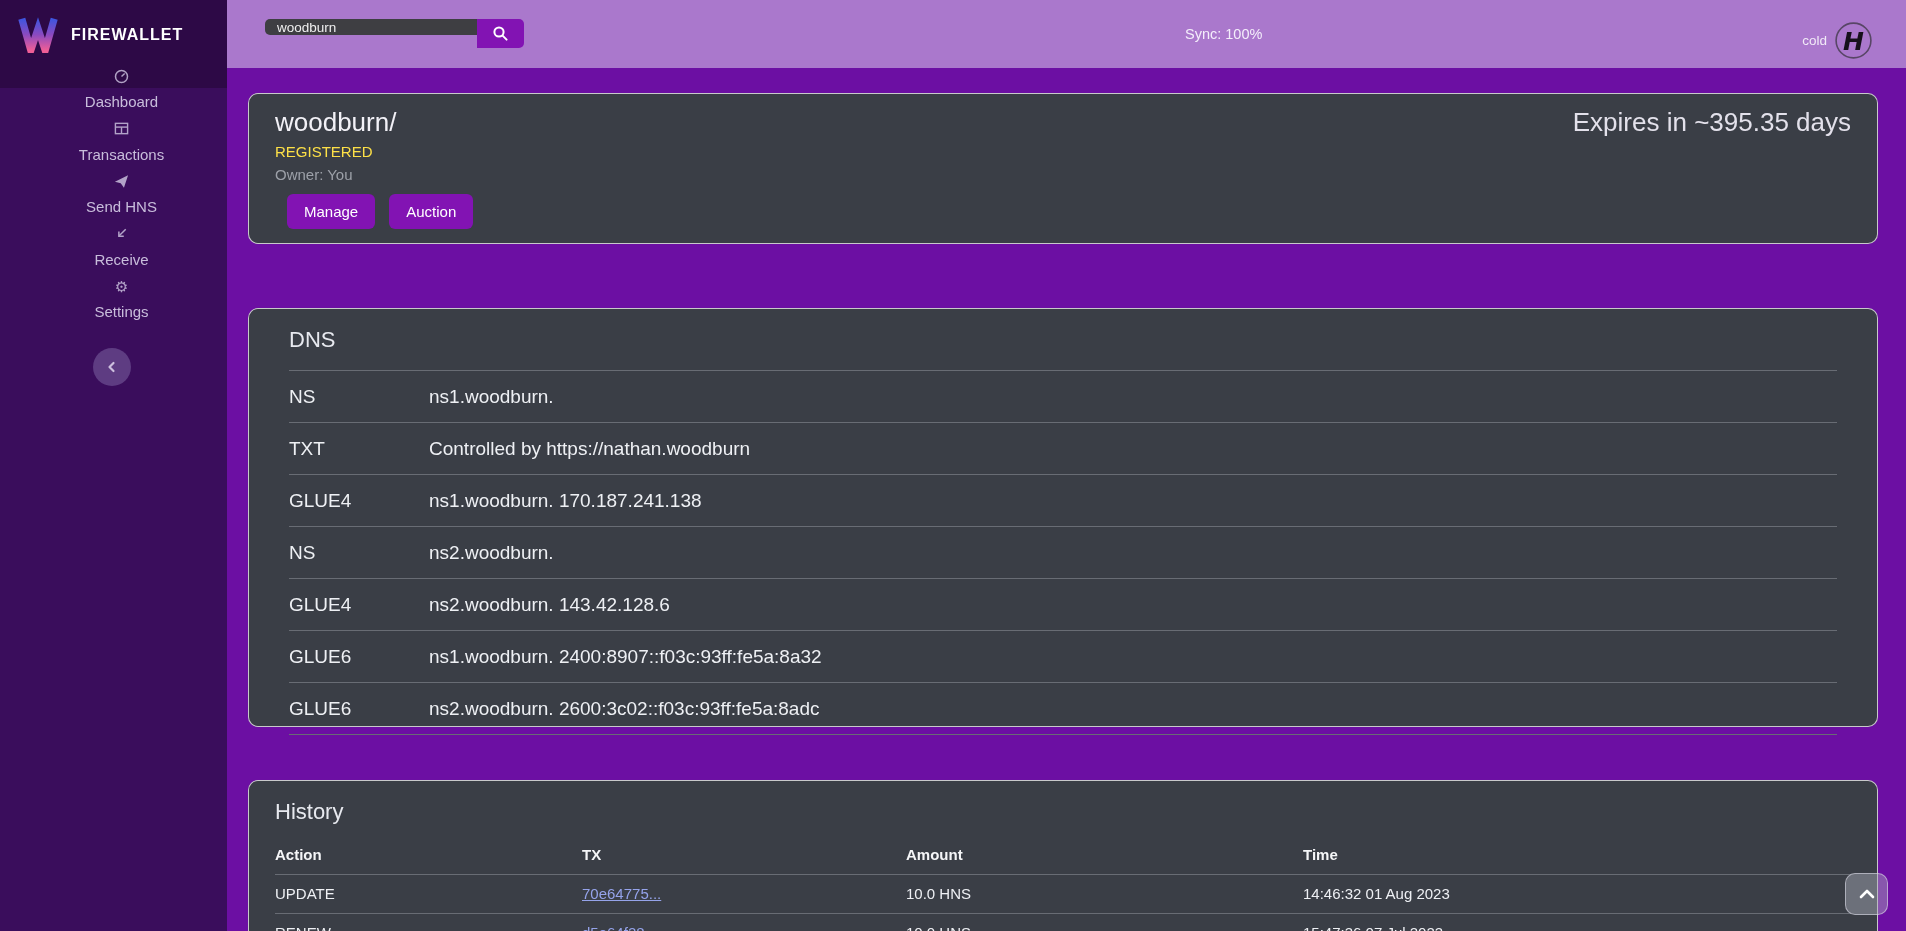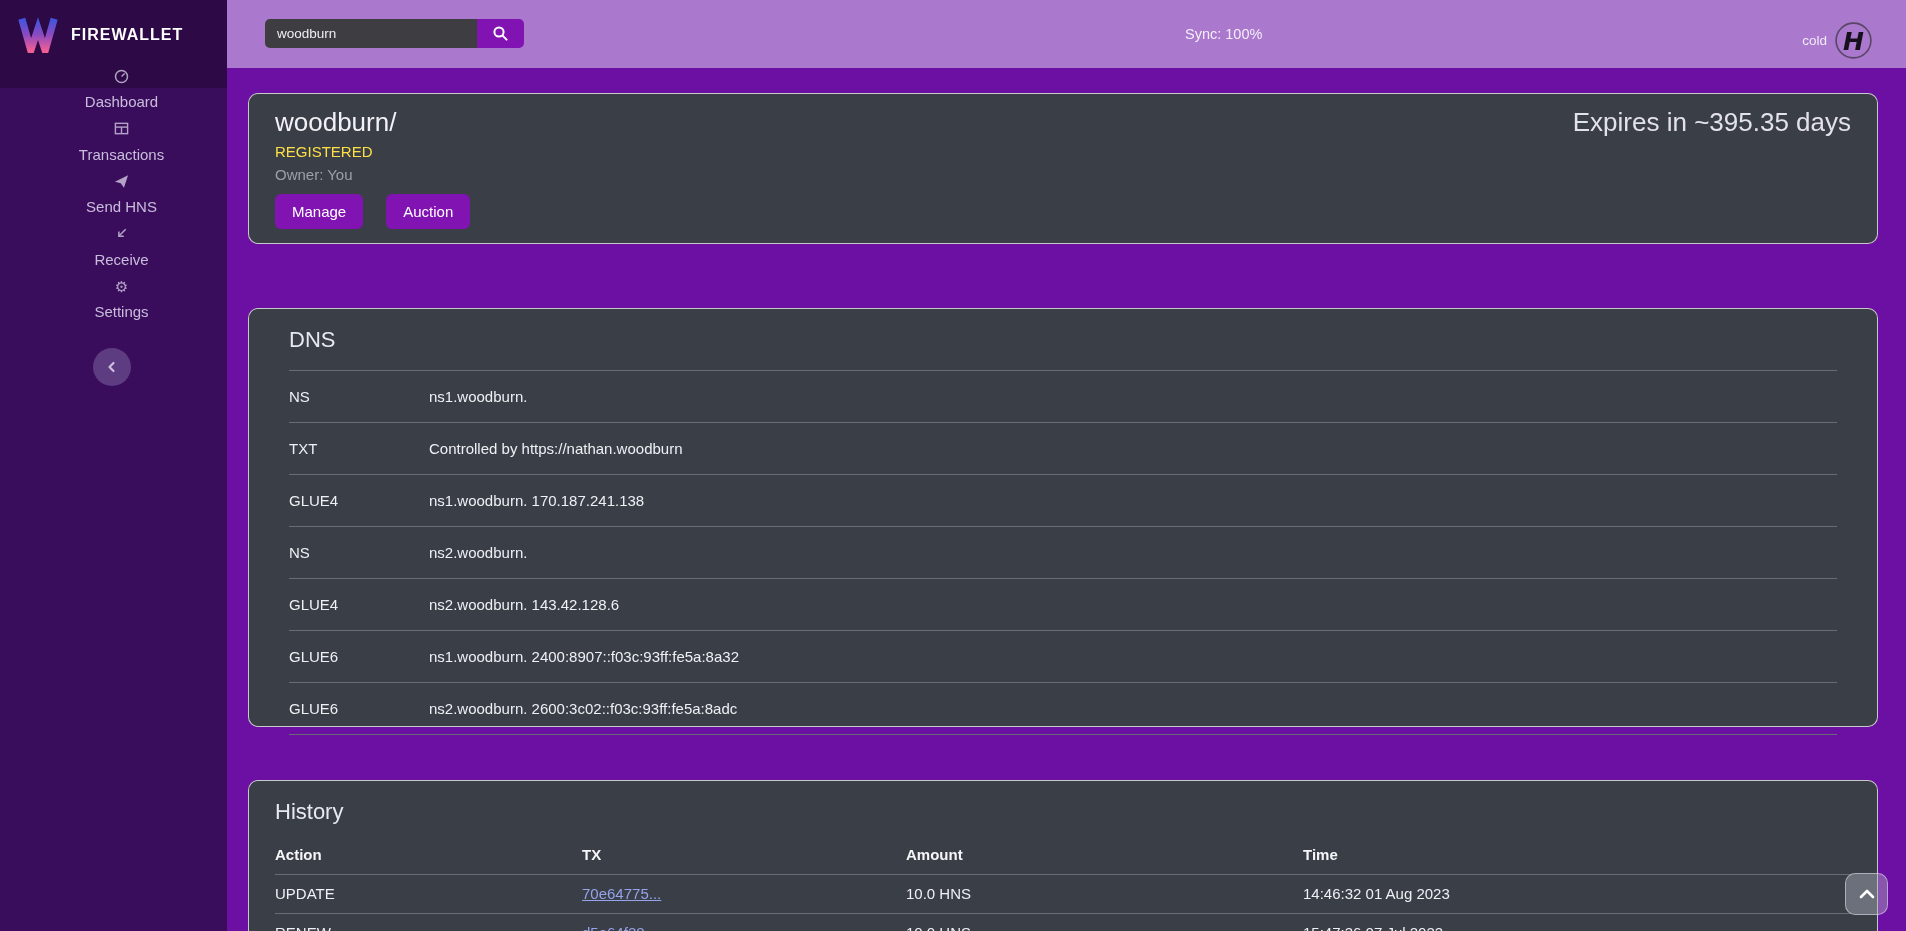--- a/index.html
+++ b/index.html
@@ -20,21 +20,21 @@
             color:#c8bddb; font-size:15px; cursor:pointer;flex-direction:column; }
   .nav .nav-icon { width:16px; height:16px; display:inline-flex; align-items:center; justify-content:center; opacity:.85; }
   .nav .nav-icon svg { width:15px; height:15px; }
   .gear-glyph { font-size:15px; line-height:15px; }
   .collapse-btn { position:absolute; left:93px; top:348px; width:38px; height:38px; border-radius:50%;
                   background:#5e3c82; border:none; display:flex; align-items:center; justify-content:center; cursor:pointer; }
 
   
   .topbar { position:absolute; left:227px; top:0; width:1679px; height:68px; background:#aa78cc; z-index:4; }
   .search-wrap { position:absolute; left:38px; top:19px; height:29px; display:flex; }
-  .search-input { width:212px; height:29px; background:#3e3e42; border:none; outline:none;
+  .search-input { width:212px; height:16px; background:#3e3e42; border:none; outline:none;
                   border-radius:5px 0 0 5px; color:#efefef; font-size:13.5px; padding:0 12px;
                   font-family:"Liberation Sans", sans-serif; }
   .search-btn { width:47px; height:29px; background:#8213b3; border:none; border-radius:0 5px 5px 0;
                 display:flex; align-items:center; justify-content:center; cursor:pointer; }
   .sync-label { position:absolute; left:958px; top:0; height:68px; line-height:68px; color:#f4eefb; font-size:14.5px; }
   .wallet-wrap { position:absolute; right:34px; top:0; height:80px; display:flex; align-items:center; gap:8px; }
   .wallet-name { color:#f1eaf7; font-size:13.5px; }
   .hns-icon { width:37px; height:37px; }
 
   
@@ -42,29 +42,29 @@
           border:1px solid rgba(255,255,255,.72); border-radius:10px; color:#eef0f4; }
   .card-name { top:93px; height:151px; padding:13px 26px; }
   .card-dns { top:308px; height:419px; padding:16px 40px; }
   .card-history { top:780px; height:300px; padding:16px 26px; }
 
   .name-head { display:flex; justify-content:space-between; align-items:flex-start; }
   .name-title { font-size:26px; font-weight:400; color:#f2f1f7; line-height:30px; }
   .expires { font-size:26px; font-weight:400; color:#e3e1eb; line-height:30px; }
   .name-status { font-size:15px; color:#fde047; margin-top:6px; }
   .name-owner { font-size:15px; color:#9ca0a8; margin-top:6px; }
-  .btn-row { margin-top:11px; display:flex; gap:23px; }
+  .btn-row { margin-top:11px; display:flex; gap:14px;margin-left:12px; }
   .pbtn { background:#8213b3; color:#fff; border:none; border-radius:6px; padding:9px 17px;
           font-size:15px; font-family:"Liberation Sans", sans-serif; cursor:pointer; }
 
   .panel-title { font-size:22px; font-weight:400; color:#e7e9ef; line-height:30px; }
 
   table { width:100%; border-collapse:collapse; table-layout:fixed; }
   .dns-table { margin-top:15px; }
-  .dns-table td { font-size:15px; height:52px; border-top:1px solid #686c74; vertical-align:middle; }
+  .dns-table td { font-size:19px; height:52px; border-top:1px solid #686c74; vertical-align:middle; }
   .dns-table tr:last-child td { border-bottom:1px solid #686c74; }
   .dns-type { width:140px; }
 
   .hist-table { margin-top:8px; }
   .hist-table th { font-size:15px; font-weight:bold; text-align:left; height:39px; vertical-align:middle; color:#f5f6f8; }
   .hist-table td { font-size:15px; height:39px; border-top:1px solid #686c74; vertical-align:middle; }
   .tx-link { color:#95a3ea; text-decoration:underline; cursor:pointer; }
 
   .scroll-top { position:absolute; left:1845px; top:873px; width:43px; height:42px; border-radius:10px;
                 background:rgba(170,174,186,.45); border:1px solid rgba(228,228,238,.55);

